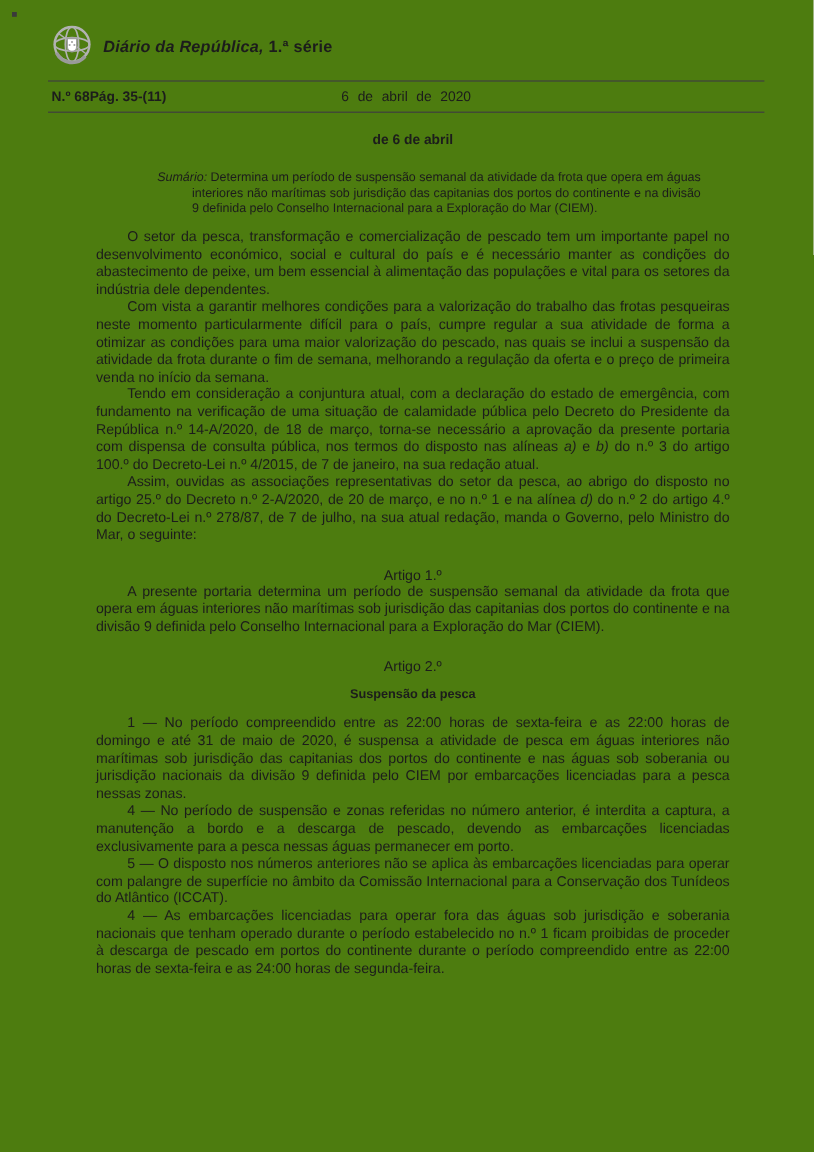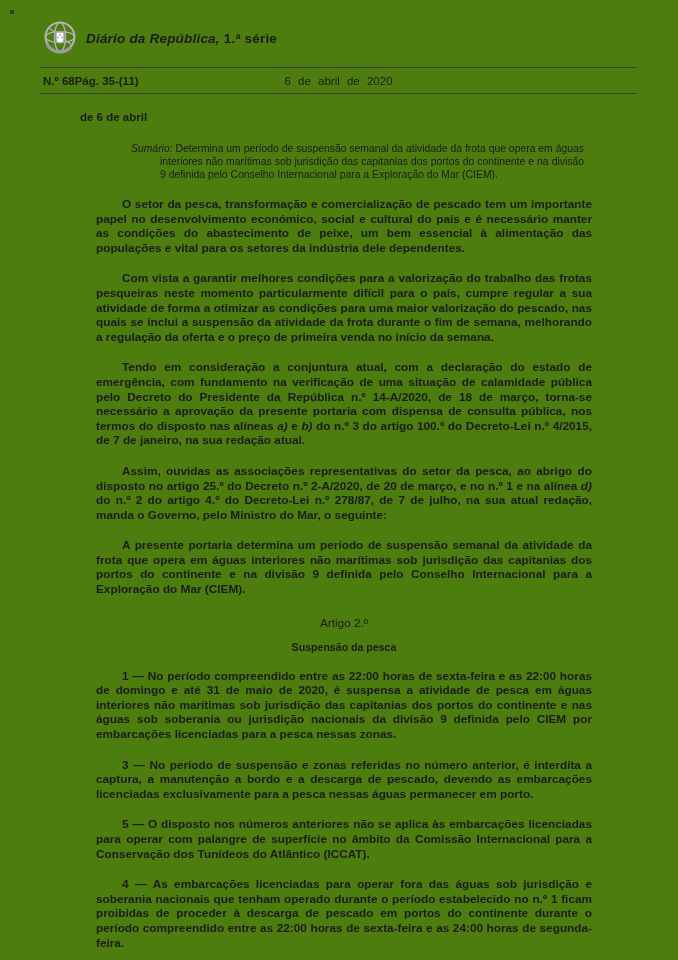--- a/index.html
+++ b/index.html
@@ -49,40 +49,39 @@
   .content { margin: 0 70px 0 80px; }
   .section-title {
     text-align: center; font-size: 13px; font-weight: bold;
     letter-spacing: 0.6px; margin: 15px 0 0 0;
   }
   .act-title {
     text-align: center; font-size: 12.5px; font-weight: bold;
     margin: 23px 0 0 0;
   }
   .act-date {
-    text-align: left; font-size: 11.5px; font-weight: bold;
+    text-align: center; font-size: 11.5px; font-weight: bold;
     margin: 17px 0 0 0;
   }
   .summary {
     margin: 19px 0 0 51px;
     width: 424px;
     font-size: 10.4px;
     line-height: 13px;
     text-align: justify;
     padding-left: 29px;
     text-indent: -29px;
   }
   .preamble { margin-top: 9px; }
   p.body-par {
-    margin: 16px;
+    margin: 0;
     font-size: 11.8px;
     line-height: 14.6px;
     text-align: justify;
     text-indent: 26px;
-    font-weight: bold;
   }
   .article-number {
     text-align: center; font-size: 11.8px; font-weight: normal;
     margin: 19px 0 0 0;
   }
   .article-heading {
     text-align: center; font-size: 10.6px; font-weight: bold;
     margin: 11px 0 10px 0;
   }
 </style>
@@ -124,25 +123,26 @@
     <p class="summary"><span class="it">Sumário:</span><span> Determina um período de suspensão semanal da atividade da frota que opera em águas interiores não marítimas sob jurisdição das capitanias dos portos do continente e na divisão 9 definida pelo Conselho Internacional para a Exploração do Mar (CIEM).</span></p>
 
     <section class="preamble">
       <p class="body-par">O setor da pesca, transformação e comercialização de pescado tem um importante papel no desenvolvimento económico, social e cultural do país e é necessário manter as condições do abastecimento de peixe, um bem essencial à alimentação das populações e vital para os setores da indústria dele dependentes.</p>
       <p class="body-par">Com vista a garantir melhores condições para a valorização do trabalho das frotas pesqueiras neste momento particularmente difícil para o país, cumpre regular a sua atividade de forma a otimizar as condições para uma maior valorização do pescado, nas quais se inclui a suspensão da atividade da frota durante o fim de semana, melhorando a regulação da oferta e o preço de primeira venda no início da semana.</p>
       <p class="body-par"><span>Tendo em consideração a conjuntura atual, com a declaração do estado de emergência, com fundamento na verificação de uma situação de calamidade pública pelo Decreto do Presidente da República n.º 14-A/2020, de 18 de março, torna-se necessário a aprovação da presente portaria com dispensa de consulta pública, nos termos do disposto nas alíneas </span><span class="it">a)</span><span> e </span><span class="it">b)</span><span> do n.º 3 do artigo 100.º do Decreto-Lei n.º 4/2015, de 7 de janeiro, na sua redação atual.</span></p>
       <p class="body-par"><span>Assim, ouvidas as associações representativas do setor da pesca, ao abrigo do disposto no artigo 25.º do Decreto n.º 2-A/2020, de 20 de março, e no n.º 1 e na alínea </span><span class="it">d)</span><span> do n.º 2 do artigo 4.º do Decreto-Lei n.º 278/87, de 7 de julho, na sua atual redação, manda o Governo, pelo Ministro do Mar, o seguinte:</span></p>
     </section>
 
     <section>
+      <p class="article-number">Artigo 1.º</p>
       <p class="body-par">A presente portaria determina um período de suspensão semanal da atividade da frota que opera em águas interiores não marítimas sob jurisdição das capitanias dos portos do continente e na divisão 9 definida pelo Conselho Internacional para a Exploração do Mar (CIEM).</p>
     </section>
 
     <section>
       <p class="article-number">Artigo 2.º</p>
       <p class="article-heading">Suspensão da pesca</p>
       <p class="body-par">1 — No período compreendido entre as 22:00 horas de sexta-feira e as 22:00 horas de domingo e até 31 de maio de 2020, é suspensa a atividade de pesca em águas interiores não marítimas sob jurisdição das capitanias dos portos do continente e nas águas sob soberania ou jurisdição nacionais da divisão 9 definida pelo CIEM por embarcações licenciadas para a pesca nessas zonas.</p>
-      <p class="body-par">3 — No período de suspensão e zonas referidas no número anterior, é interdita a captura, a manutenção a bordo e a descarga de pescado, devendo as embarcações licenciadas exclusivamente para a pesca nessas águas permanecer em porto.</p>
+      <p class="body-par">4 — No período de suspensão e zonas referidas no número anterior, é interdita a captura, a manutenção a bordo e a descarga de pescado, devendo as embarcações licenciadas exclusivamente para a pesca nessas águas permanecer em porto.</p>
       <p class="body-par">5 — O disposto nos números anteriores não se aplica às embarcações licenciadas para operar com palangre de superfície no âmbito da Comissão Internacional para a Conservação dos Tunídeos do Atlântico (ICCAT).</p>
       <p class="body-par">4 — As embarcações licenciadas para operar fora das águas sob jurisdição e soberania nacionais que tenham operado durante o período estabelecido no n.º 1 ficam proibidas de proceder à descarga de pescado em portos do continente durante o período compreendido entre as 22:00 horas de sexta-feira e as 24:00 horas de segunda-feira.</p>
     </section>
   </main>
 </div>
 
 </body></html>

